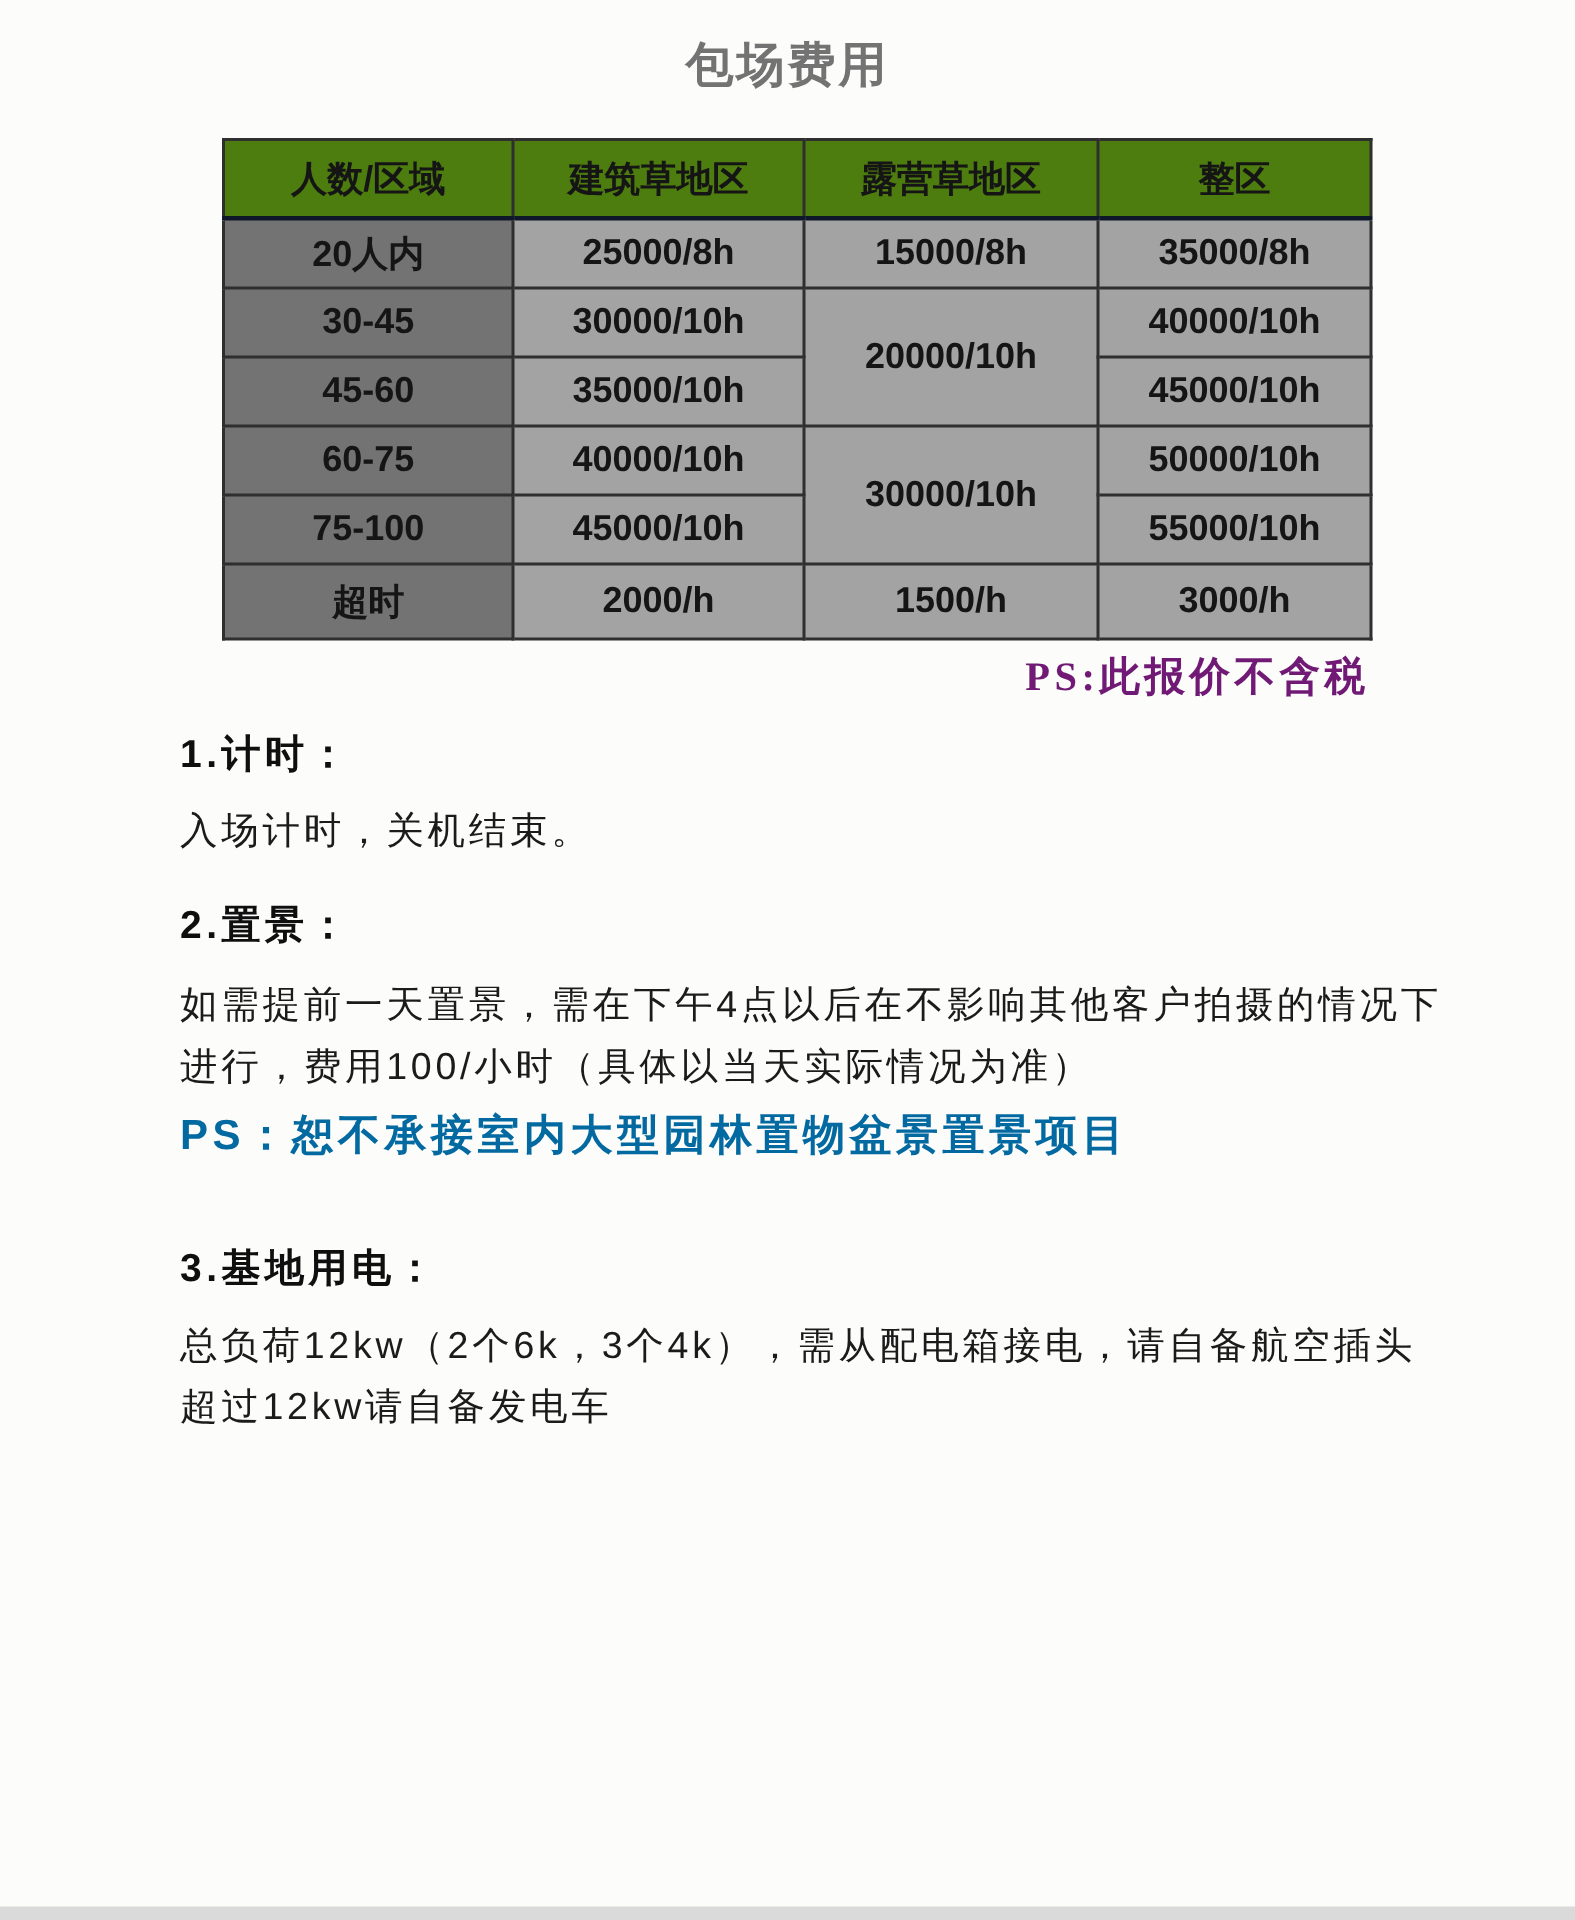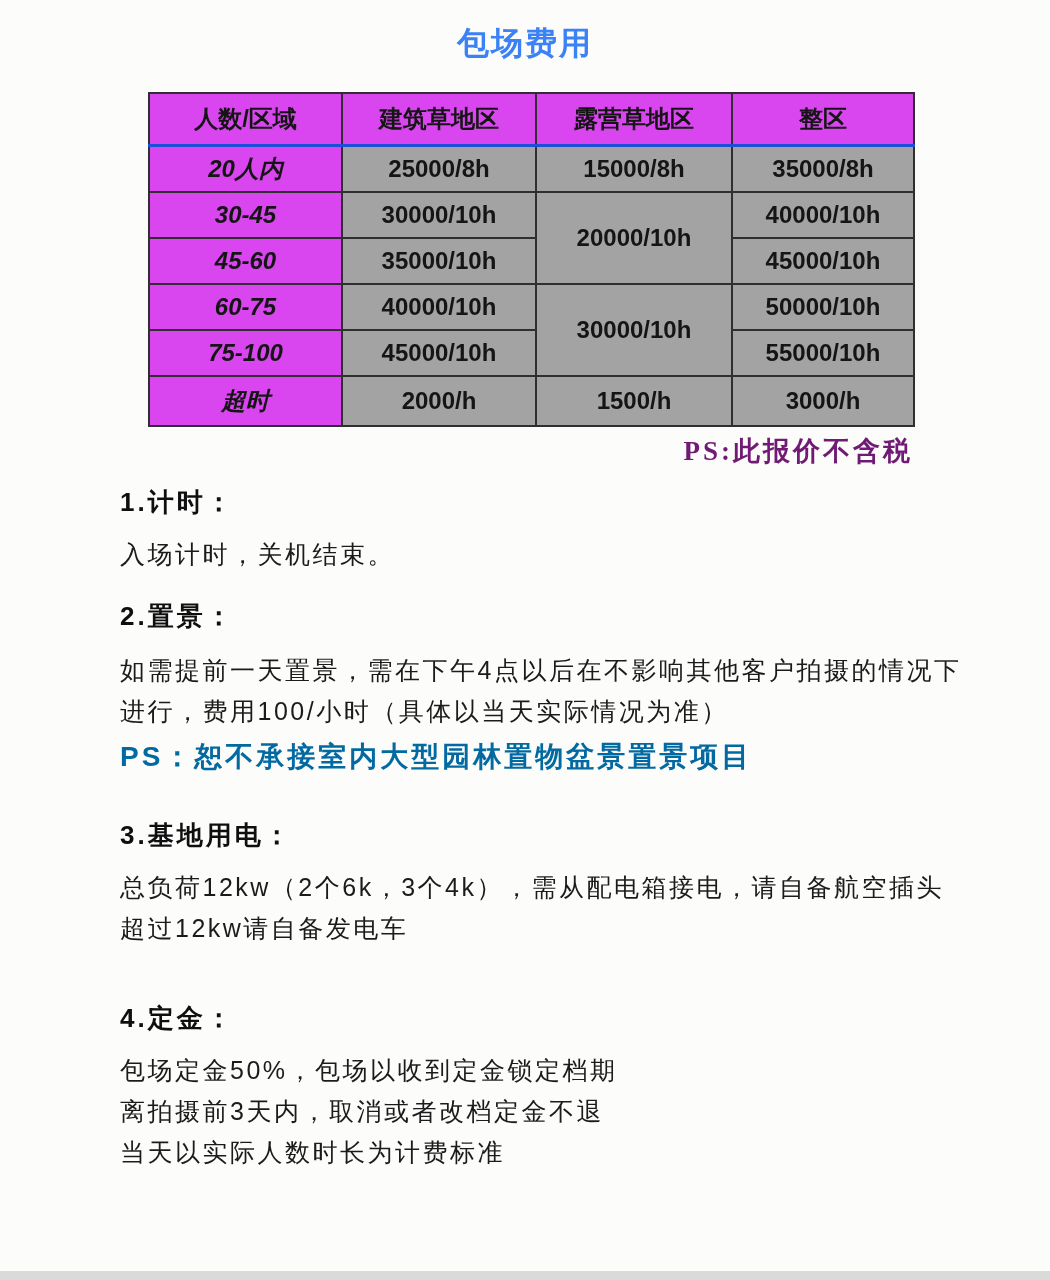--- a/index.html
+++ b/index.html
@@ -14,21 +14,21 @@
     font-family: "Liberation Sans", "DejaVu Sans", sans-serif;
     color: #151515;
     overflow: hidden;
   }
   .page-title {
     padding-top: 22px;
     text-align: center;
     font-size: 32px;
     font-weight: bold;
     letter-spacing: 2px;
-    color: #3b82f6;
+    color: #737373;
   }
   .table-wrap {
     margin: 26px 0 0 148px;
     width: 765px;
   }
   table.pricing {
     border-collapse: collapse;
     width: 765px;
     table-layout: fixed;
   }
@@ -38,31 +38,30 @@
   table.pricing col.c4 { width: 182px; }
   table.pricing th, table.pricing td {
     border: 2px solid #2f2f2f;
     text-align: center;
     vertical-align: middle;
     font-weight: bold;
     font-size: 24px;
     padding: 0;
   }
   table.pricing th {
-    background: #d946ef;
+    background: #4d7c0f;
     height: 50px;
-    border-bottom: 3px solid #1d4ed8;
+    border-bottom: 3px solid #0f172a;
   }
   table.pricing td {
     background: #a3a3a3;
     height: 44px;
   }
   table.pricing td.lbl {
-    background: #d946ef;
-    font-style: italic;
+    background: #737373;
   }
   table.pricing tr.last td { height: 48px; }
   .tax-note {
     width: 765px;
     margin-left: 148px;
     margin-top: 6px;
     text-align: right;
     font-family: "Liberation Serif", "DejaVu Serif", serif;
     font-weight: bold;
     font-size: 27px;
@@ -92,21 +91,21 @@
     letter-spacing: 3px;
     line-height: 42px;
     color: #0369a1;
   }
   
   .s1 .section-heading { margin-top: 16px; }
   .s1 .section-line    { margin-top: 14px; }
   .s2 .section-heading { margin-top: 24px; }
   .s2 .section-line.first { margin-top: 16px; }
   .s2 .section-ps      { margin-top: 4px; }
-  .s3 .section-heading { margin-top: 40px; }
+  .s3 .section-heading { margin-top: 50px; }
   .s3 .section-line.first { margin-top: 14px; }
   .s4 .section-heading { margin-top: 52px; }
   .s4 .section-line.first { margin-top: 14px; }
   .bottom-bar {
     position: absolute;
     left: 0;
     bottom: 0;
     width: 1050px;
     height: 9px;
     background: #d9dad9;
@@ -187,22 +186,16 @@
     <div class="section-line">进行，费用100/小时（具体以当天实际情况为准）</div>
     <div class="section-ps">PS：恕不承接室内大型园林置物盆景置景项目</div>
   </div>
 
   <div class="section s3">
     <div class="section-heading">3.基地用电：</div>
     <div class="section-line first">总负荷12kw（2个6k，3个4k），需从配电箱接电，请自备航空插头</div>
     <div class="section-line">超过12kw请自备发电车</div>
   </div>
 
-  <div class="section s4">
-    <div class="section-heading">4.定金：</div>
-    <div class="section-line first">包场定金50%，包场以收到定金锁定档期</div>
-    <div class="section-line">离拍摄前3天内，取消或者改档定金不退</div>
-    <div class="section-line">当天以实际人数时长为计费标准</div>
-  </div>
 
 </div>
 
 <div class="bottom-bar"></div>
 
 </body></html>

